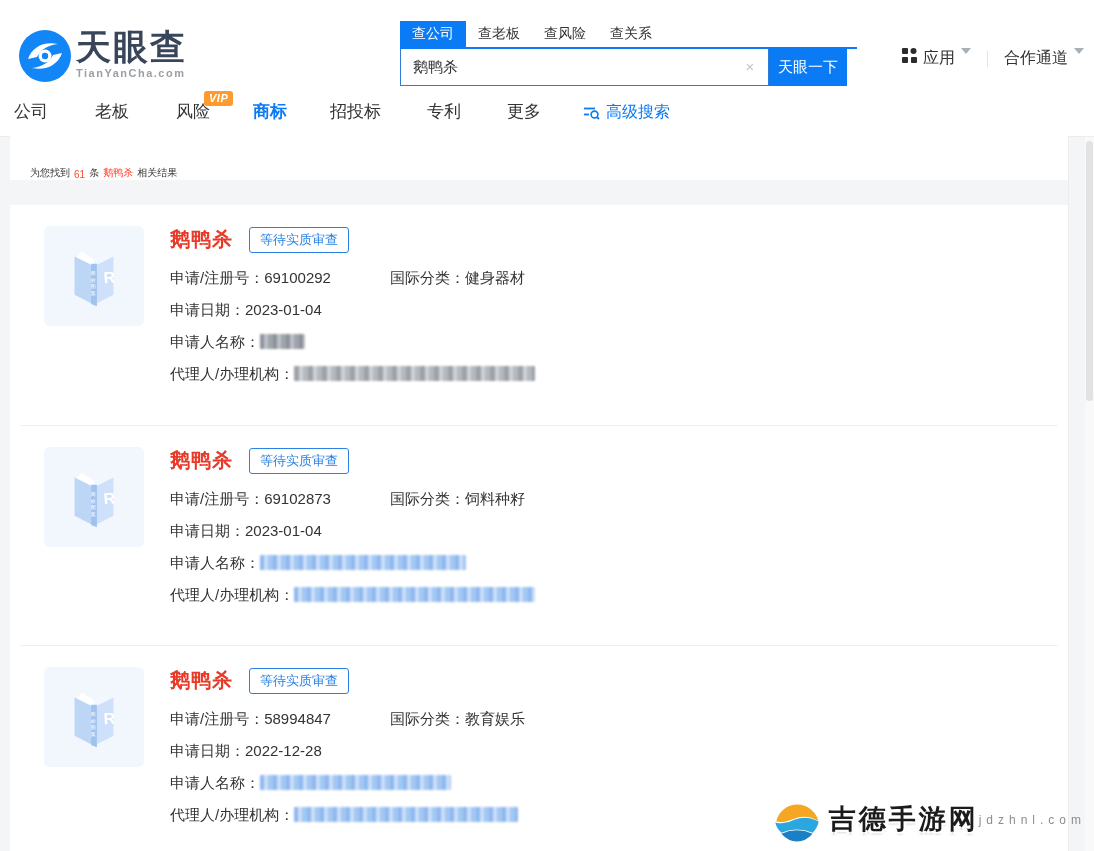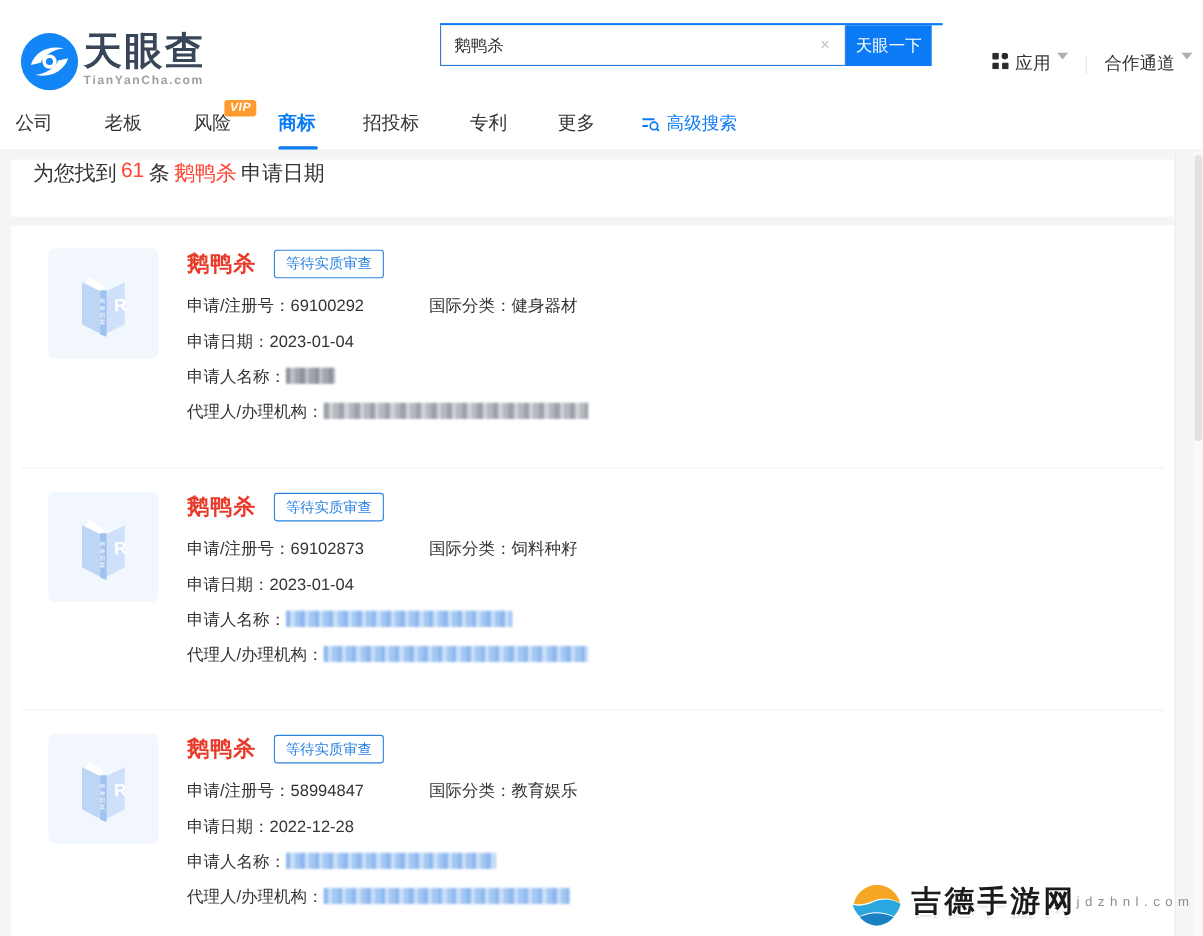--- a/index.html
+++ b/index.html
@@ -50,22 +50,22 @@
               cursor:pointer; white-space:nowrap; }
   .nav-item.active { color:#0b7bf5; font-weight:bold; }
   .nav-underline { position:absolute; top:45px; height:3px; background:#0b7bf5; border-radius:2px; }
   .vip-badge { position:absolute; left:204px; top:3px; background:#ff9a2e; color:#fff;
                font-size:11px; font-weight:bold; font-style:italic; padding:0 5px; height:15px;
                line-height:15px; border-radius:3px; letter-spacing:0.5px; }
   .adv { position:absolute; left:583px; top:0; height:48px; display:flex; align-items:center;
          color:#0b7bf5; font-size:16px; cursor:pointer; }
   .adv svg { margin-right:6px; }
   
-  .count-bar { position:absolute; left:10px; top:145px; width:1058px; height:52px; background:#fff;
-               display:flex; align-items:flex-start; padding-left:20px; font-size:19px; color:#333; }
+  .count-bar { position:absolute; left:10px; top:128px; width:1058px; height:52px; background:#fff;
+               display:flex; align-items:flex-end; padding-left:20px; font-size:10px; color:#333; }
   .count-bar span { margin-right:4px; }
   .red { color:#ff4632; }
   .list { position:absolute; left:10px; top:205px; width:1058px; height:646px; background:#fff;
           overflow:hidden; }
   .card { position:relative; height:220px; cursor:pointer; }
   .card + .card { border-top:1px solid #f0f0f0; margin:0 10px; width:1038px; }
   .card + .card .thumb { left:24px; }
   .card + .card .info { left:150px; }
   .thumb { position:absolute; left:34px; top:21px; width:100px; height:100px; background:#f1f7fd;
            border-radius:6px; display:flex; align-items:center; justify-content:center; }
@@ -114,20 +114,26 @@
       <circle cx="27" cy="27" r="3.2" fill="#1286f7"></circle>
     </svg>
     <div class="logo-txt">
       <div class="logo-title">天眼查</div>
       <div class="logo-domain">TianYanCha.com</div>
     </div>
   </div>
 
 
   <div class="search">
+    <div class="s-tabs">
+      <div class="s-tab active">查公司</div>
+      <div class="s-tab">查老板</div>
+      <div class="s-tab">查风险</div>
+      <div class="s-tab">查关系</div>
+    </div>
     <div class="s-underline"></div>
     <div class="s-row">
       <input class="s-input" type="text" value="鹅鸭杀" style="">
       <span class="s-clear">×</span>
       <button class="s-btn">天眼一下</button>
     </div>
   </div>
 
   <div class="hdr-right">
     <div class="hr-group">
@@ -167,21 +173,21 @@
     </svg>
     <span>高级搜索</span>
   </div>
 </div>
 
 <div class="count-bar">
   <span>为您找到</span>
   <span class="red">61</span>
   <span>条</span>
   <span class="red">鹅鸭杀</span>
-  <span>申请日期</span>
+  <span>相关结果</span>
 </div>
 
 <div class="list">
 
   <div class="card">
     <div class="thumb">
       <svg width="72" height="72" viewBox="0 0 100 100">
         <path d="M50 36 L23 23 L23 76 L50 90 Z" fill="#bdd6f6"></path>
         <path d="M50 36 L77 23 L77 76 L50 90 Z" fill="#cfe1fa"></path>
         <path d="M50 36 L26 24 L33 16 L50 27 Z" fill="#ffffff"></path>

